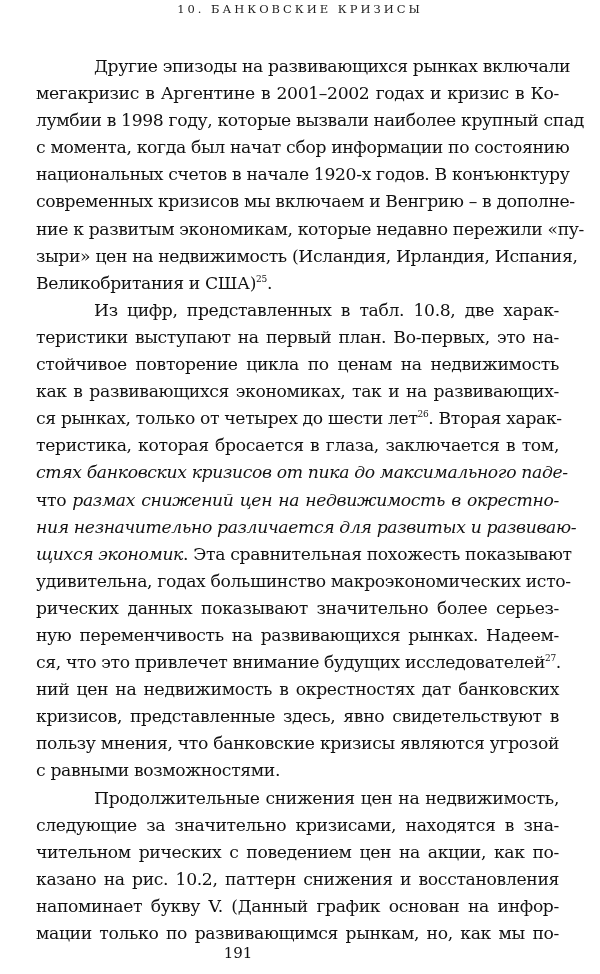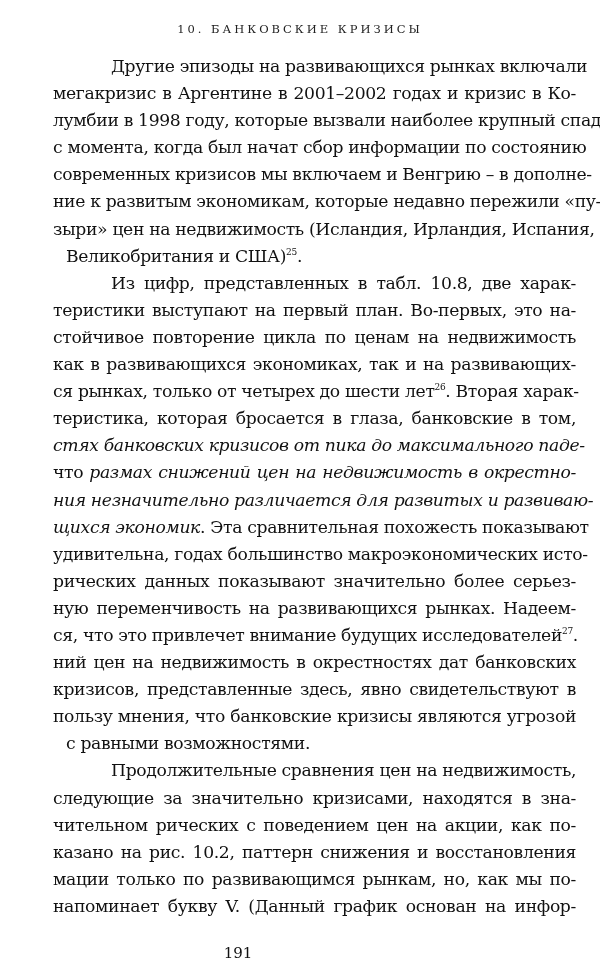--- a/index.html
+++ b/index.html
@@ -1,71 +1,72 @@
 <!DOCTYPE html>
 <html><head>
 <meta charset="utf-8">
 <style>
   html, body { margin:0; padding:0; background:#fff; }
   body { width:600px; height:974px; position:relative; overflow:hidden;
          font-family:"DejaVu Serif", serif; color:#111; }
   .header { position:absolute; top:2px; left:0; width:600px; text-align:center;
-            font-size:11.5px; letter-spacing:3px; color:#222;margin-top:20px; }
-  .body { position:absolute; top:53px; left:53px; width:523px; }
+            font-size:11.5px; letter-spacing:3px; color:#222; }
+  .body { position:absolute; top:53px; left:36px; width:523px; }
   .line { height:27.1px; line-height:27.1px; font-size:17.2px; white-space:nowrap;
           text-align:justify; text-align-last:justify; letter-spacing:-0.35px; }
-  .line.last { text-align-last:left;margin-left:13px; }
+  .line.last { text-align-last:left; }
   .line.indent { padding-left:58px; }
   sup { font-size:9px; line-height:0; vertical-align:7px; }
   i { font-style:italic; }
   .pageno { position:absolute; top:944px; left:0; width:476px; text-align:center; font-size:15px; }
 </style>
 </head>
 <body>
 
 <div class="header">10. БАНКОВСКИЕ КРИЗИСЫ</div>
 
 <div class="body">
 
   <div>
     <div class="line indent">Другие эпизоды на развивающихся рынках включали</div>
     <div class="line">мегакризис в Аргентине в 2001–2002 годах и кризис в Ко-</div>
     <div class="line">лумбии в 1998 году, которые вызвали наиболее крупный спад</div>
     <div class="line">с момента, когда был начат сбор информации по состоянию</div>
+    <div class="line">национальных счетов в начале 1920-х годов. В конъюнктуру</div>
     <div class="line">современных кризисов мы включаем и Венгрию – в дополне-</div>
     <div class="line">ние к развитым экономикам, которые недавно пережили «пу-</div>
     <div class="line">зыри» цен на недвижимость (Исландия, Ирландия, Испания,</div>
     <div class="line last"><span>Великобритания и США)</span><sup>25</sup><span>.</span></div>
   </div>
 
   <div>
     <div class="line indent">Из цифр, представленных в табл. 10.8, две харак-</div>
     <div class="line">теристики выступают на первый план. Во-первых, это на-</div>
     <div class="line">стойчивое повторение цикла по ценам на недвижимость</div>
     <div class="line">как в развивающихся экономиках, так и на развивающих-</div>
     <div class="line"><span>ся рынках, только от четырех до шести лет</span><sup>26</sup><span>. Вторая харак-</span></div>
-    <div class="line">теристика, которая бросается в глаза, банковские в том,</div>
+    <div class="line">теристика, которая бросается в глаза, заключается в том,</div>
     <div class="line"><i>стях банковских кризисов от пика до максимального паде-</i></div>
     <div class="line"><span>что </span><i>размах снижений цен на недвижимость в окрестно-</i></div>
     <div class="line"><i>ния незначительно различается для развитых и развиваю-</i></div>
     <div class="line"><i>щихся экономик</i><span>. Эта сравнительная похожесть показывают</span></div>
     <div class="line">удивительна, годах большинство макроэкономических исто-</div>
     <div class="line">рических данных показывают значительно более серьез-</div>
     <div class="line">ную переменчивость на развивающихся рынках. Надеем-</div>
     <div class="line"><span>ся, что это привлечет внимание будущих исследователей</span><sup>27</sup><span>.</span></div>
     <div class="line">ний цен на недвижимость в окрестностях дат банковских</div>
     <div class="line">кризисов, представленные здесь, явно свидетельствуют в</div>
     <div class="line">пользу мнения, что банковские кризисы являются угрозой</div>
     <div class="line last">с равными возможностями.</div>
   </div>
 
   <div>
-    <div class="line indent">Продолжительные сравнения цен на недвижимость,</div>
+    <div class="line indent">Продолжительные снижения цен на недвижимость,</div>
     <div class="line">следующие за значительно кризисами, находятся в зна-</div>
     <div class="line">чительном рических с поведением цен на акции, как по-</div>
     <div class="line">казано на рис. 10.2, паттерн снижения и восстановления</div>
+    <div class="line">напоминает букву V. (Данный график основан на инфор-</div>
     <div class="line">мации только по развивающимся рынкам, но, как мы по-</div>
-    <div class="line">напоминает букву V. (Данный график основан на инфор-</div>
 
   </div>
 </div>
 
 <div class="pageno">191</div>
 
 </body></html>

